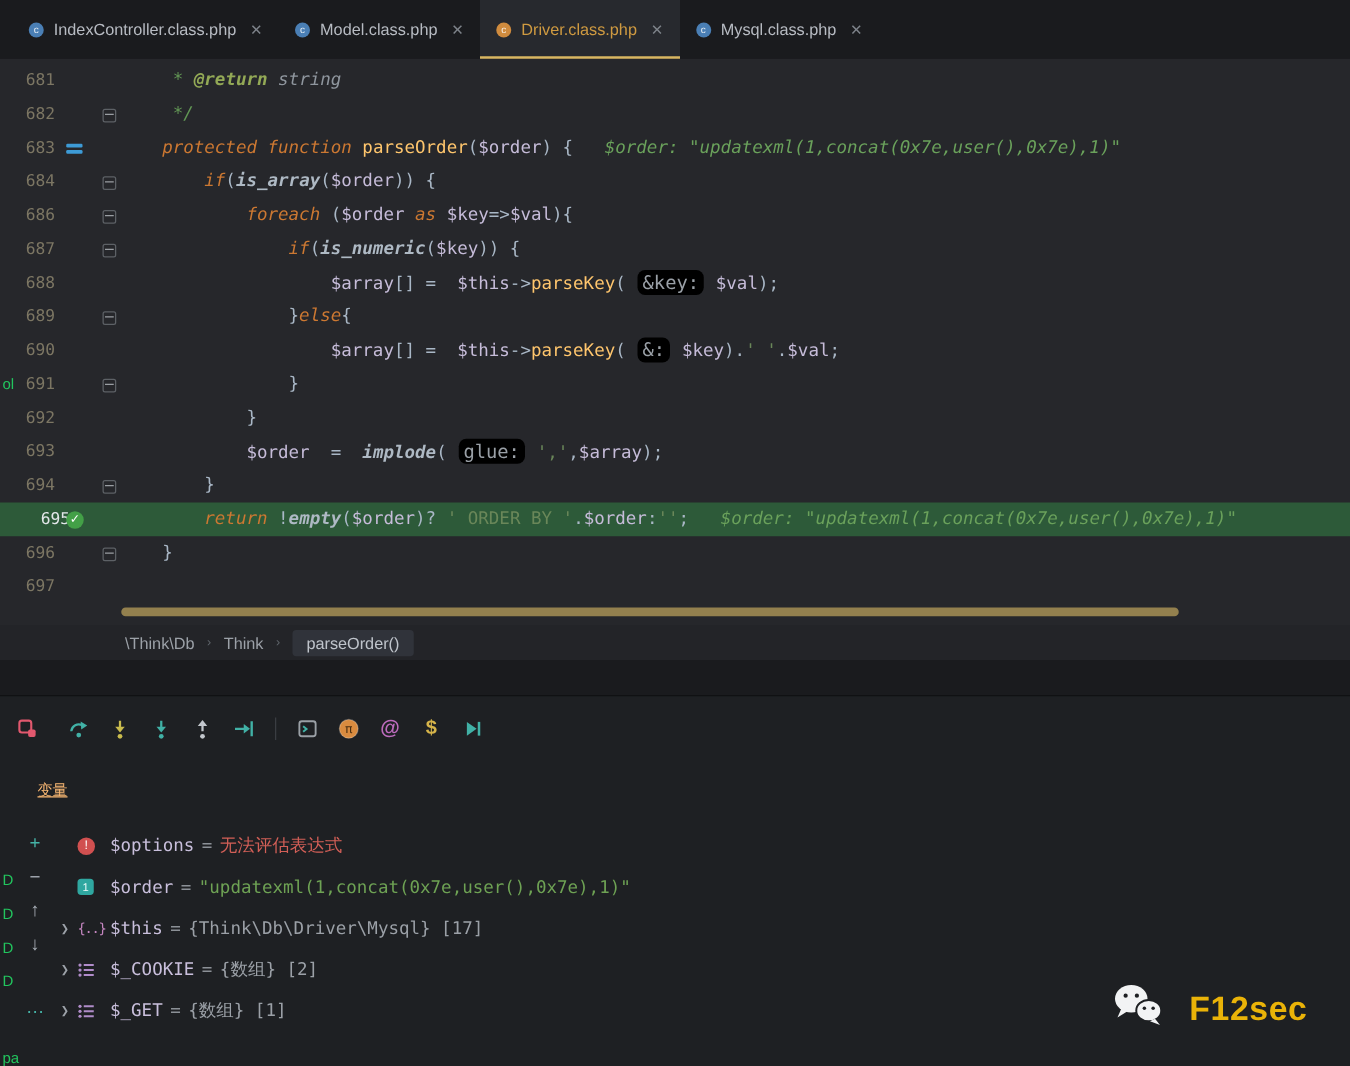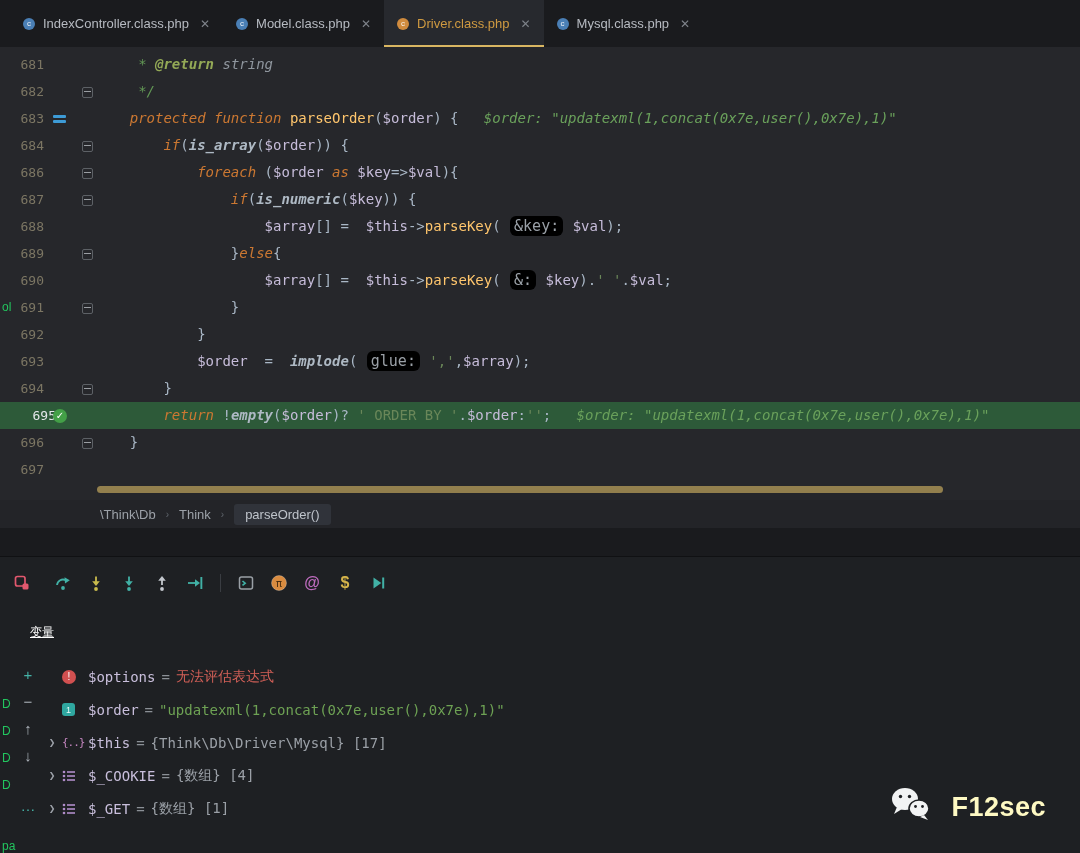--- a/index.html
+++ b/index.html
@@ -56,21 +56,21 @@
   .debug-area{position:absolute;top:557px;left:0;right:0;bottom:0;background:#1e2023;}
 
   
   .debug-toolbar{position:absolute;top:563px;left:0;height:40px;display:flex;align-items:center;
                  padding-left:12px;gap:13px;}
   .dbg-icon{width:20px;height:20px;display:flex;align-items:center;justify-content:center;}
   .dbg-icon.first{margin-right:8px;}
   .dbg-sep{width:1px;height:18px;background:#3a3d42;margin:0 2px;}
 
   
-  .vars-title{position:absolute;left:30px;top:624px;font-size:12px;color:#ffffff;text-decoration:underline;}
+  .vars-title{position:absolute;left:30px;top:624px;font-size:12px;color:#fdba74;text-decoration:underline;}
   .vars-toolbar{position:absolute;left:16px;top:661px;width:24px;display:flex;flex-direction:column;align-items:center;}
   .vt-btn{height:27px;display:flex;align-items:center;justify-content:center;font-size:15px;width:100%;}
   .vt-btn.gap{margin-top:23px;}
   .vars-rows{position:absolute;left:42px;top:660px;right:0;
              font-family:"DejaVu Sans Mono","DejaVu Sans",monospace;font-size:14px;}
   .var-row{height:33px;display:flex;align-items:center;}
   .var-chevron{width:20px;color:#9da2a9;font-size:11px;text-align:center;flex:none;}
   .var-icon{width:26px;display:flex;align-items:center;flex:none;}
   .err-badge{width:14px;height:14px;border-radius:50%;background:#d15050;color:#fff;font-size:10px;
              display:flex;align-items:center;justify-content:center;font-family:"Liberation Sans",sans-serif;}
@@ -80,21 +80,21 @@
   .var-name{color:#c9bfdc;}
   .var-eq{color:#8b9096;padding:0 6px;}
   .var-value.string{color:#6ea254;}
   .var-value.error{color:#d25f57;}
   .var-value.ref{color:#9ba0a7;}
 
   .clipped-label{position:absolute;left:2px;color:#22c55e;font-size:12px;}
 
   
   .watermark{position:absolute;right:34px;bottom:24px;display:flex;align-items:center;gap:20px;
-             color:#fef9c3;font-size:27px;font-weight:600;letter-spacing:.5px;}
+             color:#eab308;font-size:27px;font-weight:600;letter-spacing:.5px;}
 </style>
 </head>
 <body>
 
 <div class="app">
 
   <div class="tab-bar" id="tab-bar">
       <div class="tab">
         <span class="tab-icon" style="background: rgb(74, 127, 181);">c</span>
         <span class="tab-label">IndexController.class.php</span>
@@ -260,21 +260,21 @@
             <circle cx="2" cy="2" r="1.3" fill="#b08cc9"></circle>
             <rect x="5" y="1.2" width="8" height="1.6" fill="#b08cc9"></rect>
             <circle cx="2" cy="6" r="1.3" fill="#b08cc9"></circle>
             <rect x="5" y="5.2" width="8" height="1.6" fill="#b08cc9"></rect>
             <circle cx="2" cy="10" r="1.3" fill="#b08cc9"></circle>
             <rect x="5" y="9.2" width="8" height="1.6" fill="#b08cc9"></rect>
           </svg>
         </span>
         <span class="var-name">$_COOKIE</span>
         <span class="var-eq">=</span>
-        <span class="var-value ref">{数组} [4]</span>
+        <span class="var-value ref">{数组} [2]</span>
       </div>
       <div class="var-row">
         <span class="var-chevron">❯</span>
         <span class="var-icon">
           <svg width="14" height="12" viewBox="0 0 14 12">
             <circle cx="2" cy="2" r="1.3" fill="#b08cc9"></circle>
             <rect x="5" y="1.2" width="8" height="1.6" fill="#b08cc9"></rect>
             <circle cx="2" cy="6" r="1.3" fill="#b08cc9"></circle>
             <rect x="5" y="5.2" width="8" height="1.6" fill="#b08cc9"></rect>
             <circle cx="2" cy="10" r="1.3" fill="#b08cc9"></circle>

